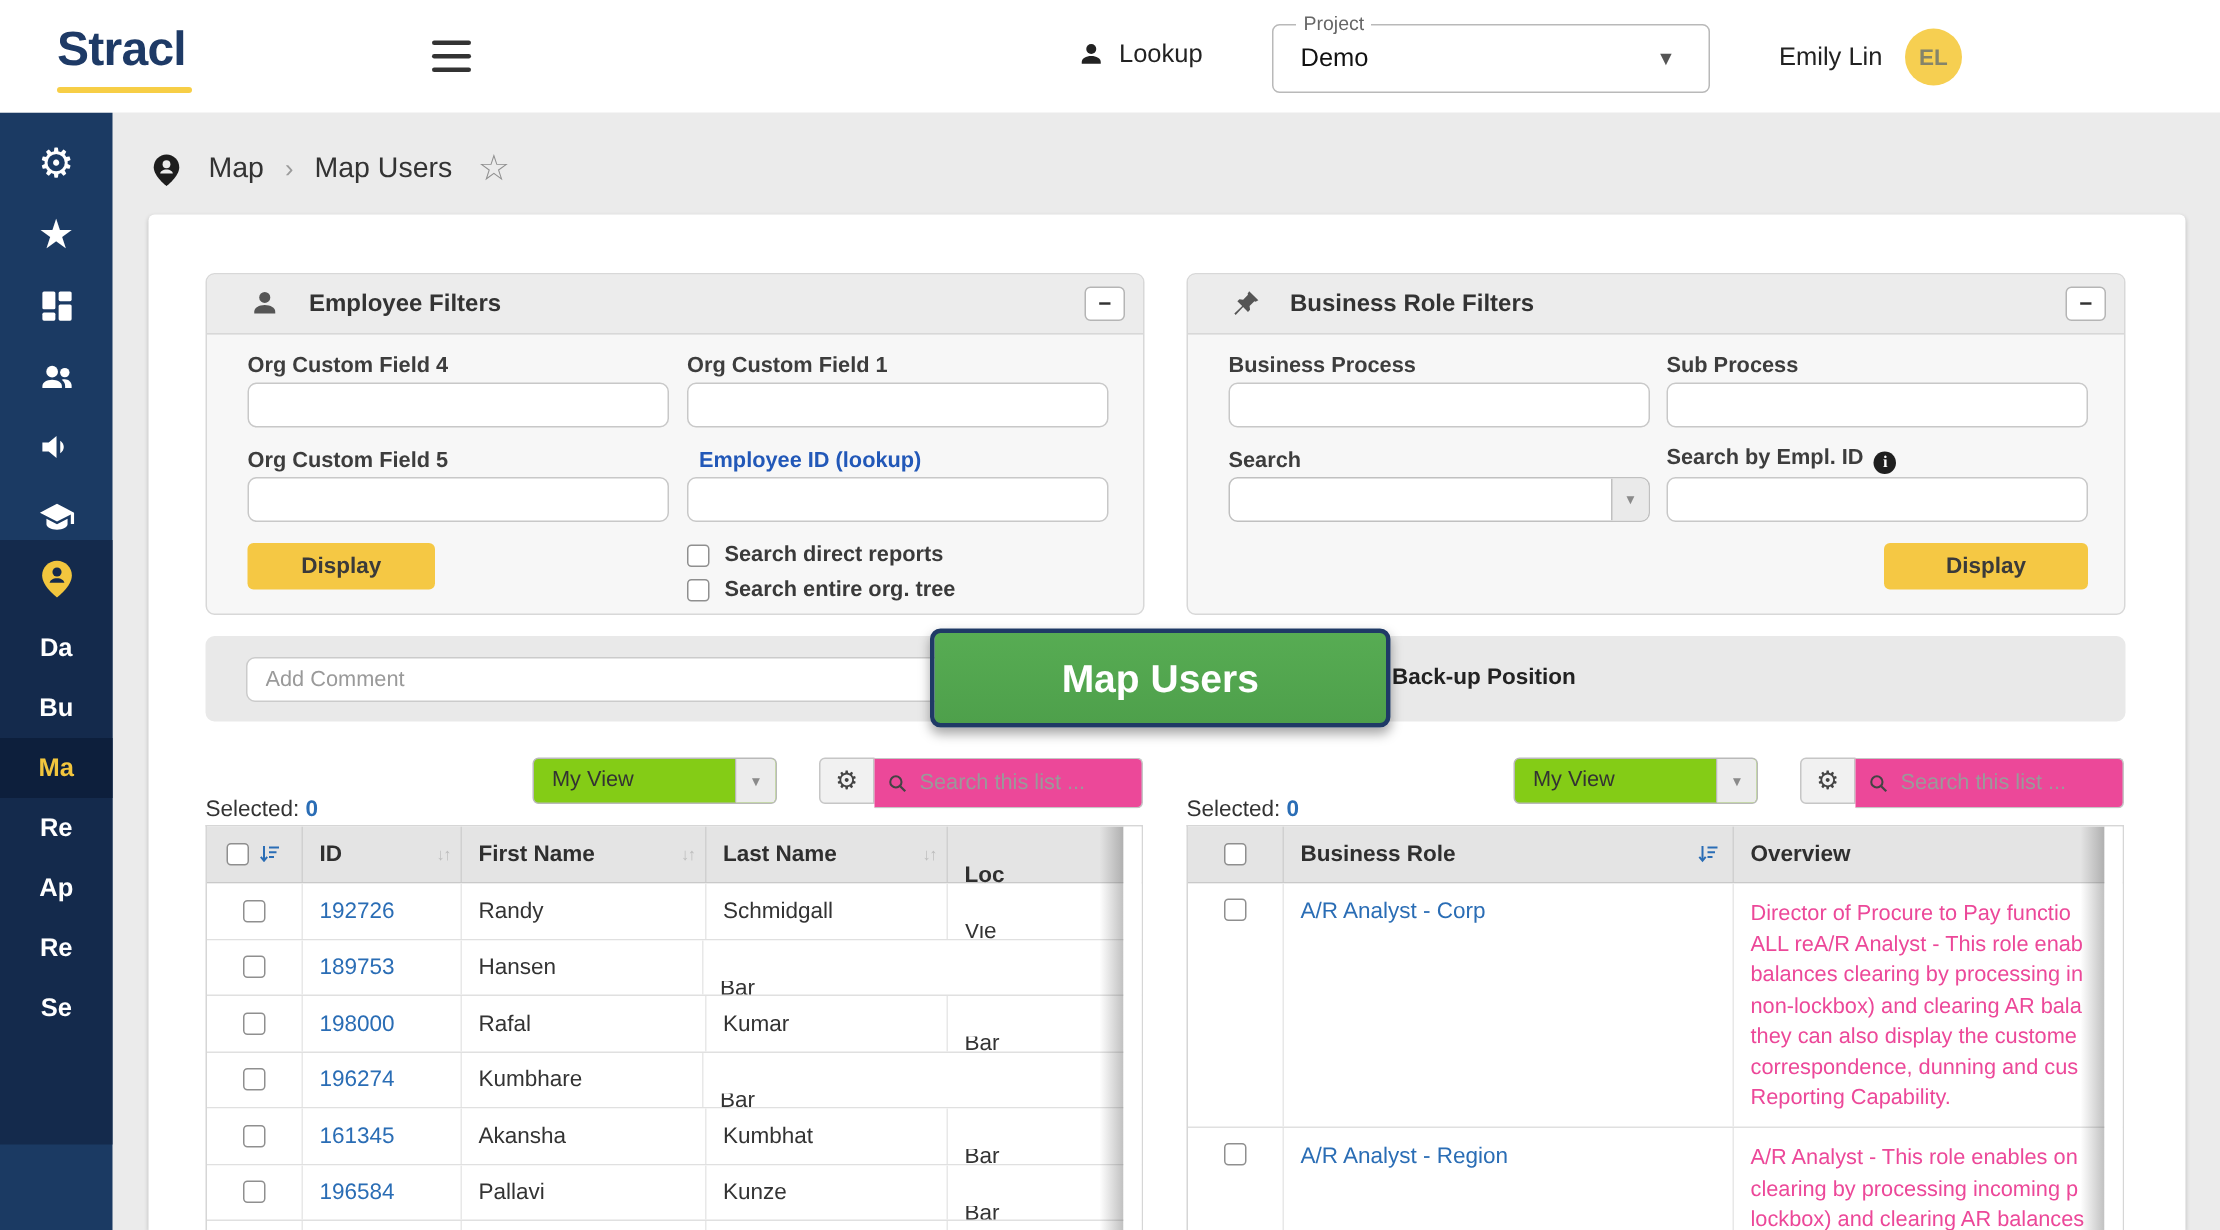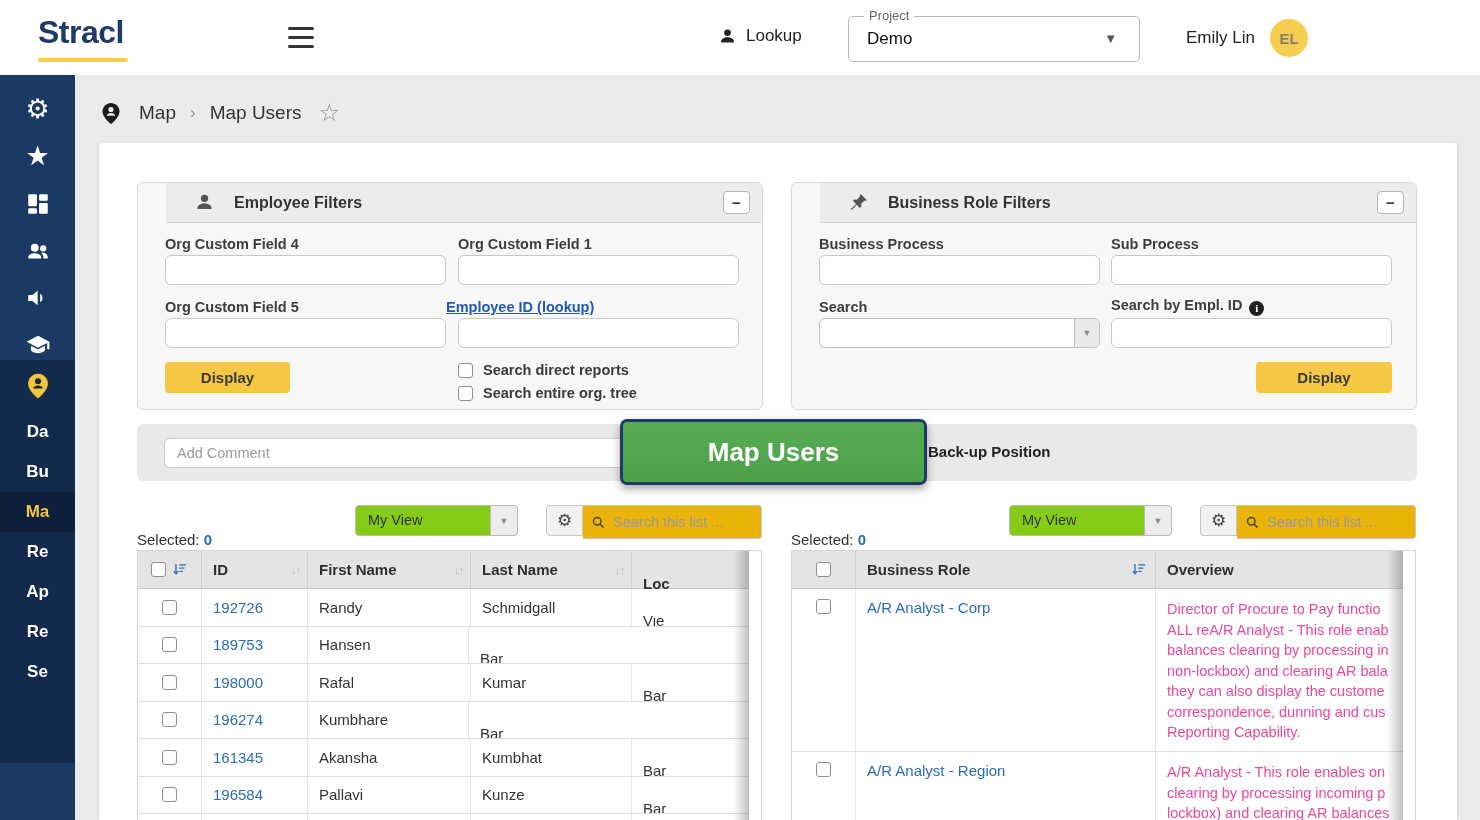--- a/index.html
+++ b/index.html
@@ -42,21 +42,21 @@
   .crumb-page { font-size:19px; color:#333; }
   .crumb-star { font-size:24px; color:#8F8F8F; margin-left:17px; cursor:pointer; line-height:1; }
 
   
   .card { position:absolute; left:99px; top:143px; width:1358px; height:677px; background:#fff; border-radius:4px 4px 0 0; box-shadow:0 1px 3px rgba(0,0,0,.18); z-index:2; overflow:hidden; }
 
   
   .panel { position:absolute; top:39px; width:626px; height:228px; border:1px solid #D8D8D8; border-radius:6px; background:#F7F7F7; overflow:hidden; }
   .panel.emp { left:38px; }
   .panel.biz { left:692px; }
-  .panel-head { height:40px; background:#ECECEC; border-bottom:1px solid #D8D8D8; display:flex; align-items:center; padding:0 12px 0 28px;margin-left:28px; }
+  .panel-head { height:40px; background:#ECECEC; border-bottom:1px solid #D8D8D8; display:flex; align-items:center; padding:0 12px 0 28px; }
   .panel-head svg { width:21px; height:21px; color:#555; }
   .panel-title { font-size:16px; font-weight:bold; color:#333; margin-left:19px; flex:1; }
   .min-btn { width:27px; height:23px; background:#fff; border:1px solid #B5B5B5; border-radius:4px; font-size:15px; font-weight:bold; color:#333; display:flex; align-items:center; justify-content:center; cursor:pointer; }
   .fld-label { position:absolute; font-size:14.5px; font-weight:bold; color:#3D3D3D; }
   .fld-label.link { color:#2258B8; cursor:pointer; }
   .fld-input { position:absolute; width:281px; height:30px; background:#fff; border:1px solid #C8C8C8; border-radius:6px; font-size:14px; padding:0 9px; color:#333; }
   .btn-yellow { position:absolute; background:#F5C844; border:none; border-radius:4px; font-size:15px; font-weight:bold; color:#3A3A3A; cursor:pointer; font-family:inherit; }
   .chk-row { position:absolute; display:flex; align-items:center; gap:10px; cursor:pointer; }
   .cb { width:15px; height:15px; background:#fff; border:1.6px solid #8F8F8F; border-radius:3px; flex:none; cursor:pointer; }
   .chk-row span.lab { font-size:14.5px; font-weight:bold; color:#3A3A3A; }
@@ -74,21 +74,21 @@
   
   .toolbar { position:absolute; top:362px; width:625px; height:31px; }
   .toolbar.tl { left:38px; } .toolbar.tr { left:692px; }
   .sel-count { position:absolute; left:0; top:6px; font-size:15px; color:#333;margin-top:20px; }
   .sel-count b { color:#2A6DB5; }
   .view-select { position:absolute; left:218px; top:0; width:163px; height:31px; background:#84cc16; border:1px solid #B9B9B9; border-radius:4px; cursor:pointer; }
   .view-select .vtext { position:absolute; left:12px; top:6px; font-size:14.5px; color:#333; }
   .view-select .seg { position:absolute; right:0; top:0; bottom:0; width:27px; background:#ECECEC; border-left:1px solid #B9B9B9; display:flex; align-items:center; justify-content:center; font-size:9px; color:#8A8A8A; border-radius:0 3px 3px 0; }
   .tools { position:absolute; left:409px; top:0; display:flex; height:31px; }
   .gear-btn { width:37px; background:#F1F1F1; border:1px solid #C6C6C6; border-radius:4px 0 0 4px; display:flex; align-items:center; justify-content:center; font-size:17px; color:#444; cursor:pointer; }
-  .searchbox { width:179px; background:#eab308; border:1px solid #C6C6C6; border-left:none; border-radius:0 4px 4px 0; display:flex; align-items:center; padding:16px 8px; gap:7px; }
+  .searchbox { width:179px; background:#ec4899; border:1px solid #C6C6C6; border-left:none; border-radius:0 4px 4px 0; display:flex; align-items:center; padding:16px 8px; gap:7px; }
   .searchbox svg { width:15px; height:15px; color:#444; flex:none; }
   .searchbox input { border:none; outline:none; width:100%; font-size:14.5px; color:#333; font-family:inherit; background:transparent; }
   .searchbox input::placeholder { color:#9A9A9A; }
 
   
   .dtable { position:absolute; top:407px; width:625px; height:270px; border:1px solid #D6D6D6; border-bottom:none; overflow:hidden; background:#fff; }
   .dtable.lt { left:38px; } .dtable.rt { left:692px; }
   .thead { display:flex; height:38px; background:#E4E4E4; border-bottom:1px solid #C9C9C9; }
   .th { display:flex; align-items:center; padding:0 11px; font-size:15px; font-weight:bold; color:#2F2F2F; border-right:1px solid #D0D0D0; position:relative; flex:none; }
   .th:last-child, .td:last-child { border-right:none; }
@@ -247,21 +247,21 @@
             <use href="#i-person"></use>
           </svg>
         <span class="panel-title">Employee Filters</span>
         <span class="min-btn">−</span>
       </div>
       <span class="fld-label" style="left:27px; top:53px;">Org Custom Field 4</span>
       <span class="fld-label" style="left:320px; top:53px;">Org Custom Field 1</span>
       <input class="fld-input" style="left: 27px; top: 72px;">
       <input class="fld-input" style="left: 320px; top: 72px;">
       <span class="fld-label" style="left:27px; top:116px;">Org Custom Field 5</span>
-      <span class="fld-label link" style="left:308px; top:116px;text-decoration:underline;">Employee ID (lookup)</span>
+      <span class="fld-label link" style="left:328px; top:116px;">Employee ID (lookup)</span>
       <input class="fld-input" style="left: 27px; top: 135px;">
       <input class="fld-input" style="left: 320px; top: 135px;">
       <button class="btn-yellow" style="left:27px; top:179px; width:125px; height:31px;">Display</button>
       <div class="chk-row" style="left:320px; top:179px;">
         <span class="cb"></span>
         <span class="lab">Search direct reports</span>
       </div>
       <div class="chk-row" style="left:320px; top:202px;">
         <span class="cb"></span>
         <span class="lab">Search entire org. tree</span>

